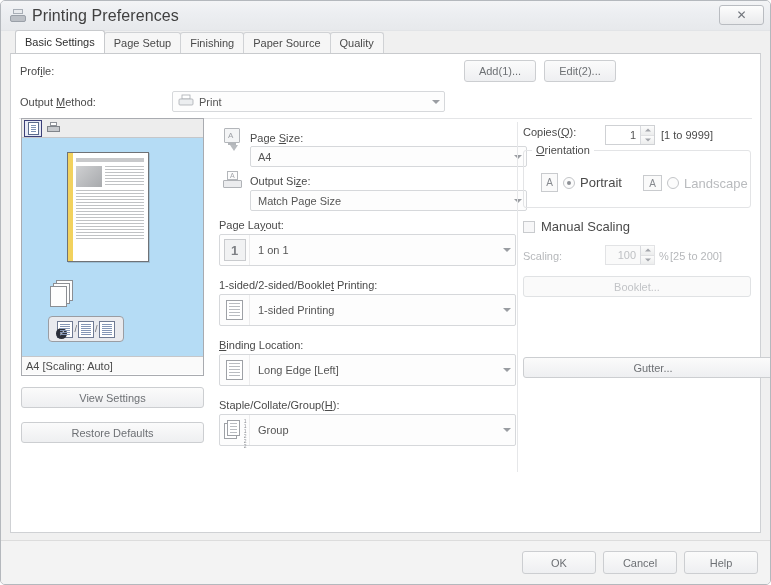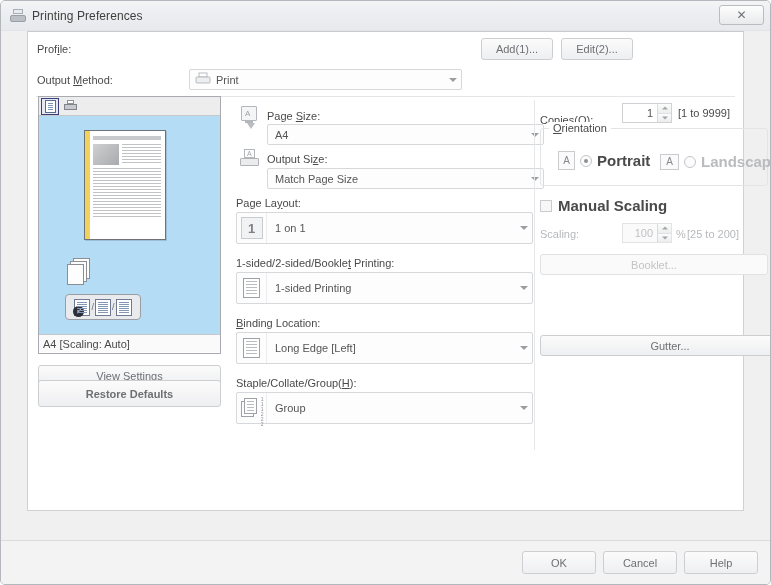--- a/index.html
+++ b/index.html
@@ -40,21 +40,21 @@
   }
   .title-icon .pbody {
     position: absolute; left: 0; bottom: 1px; width: 16px; height: 7px;
     background: #bcc0c6; border: 1px solid #9aa0a8; border-radius: 2px;
   }
   .title-icon .ptop {
     position: absolute; left: 3px; top: 0; width: 10px; height: 5px;
     background: #e9ebee; border: 1px solid #a8aeb6;
   }
   .title-text {
-    font-size: 12px; color: #404040;
+    font-size: 16px; color: #404040;
     letter-spacing: .1px;
     white-space: nowrap;
   }
   .close-btn {
     position: absolute; right: 6px; top: 4px;
     width: 45px; height: 20px;
     background: linear-gradient(to bottom, #fdfdfd, #e9eaec);
     border: 1px solid #b9bcc1;
     border-radius: 3px;
     display: flex; align-items: center; justify-content: center;
@@ -88,21 +88,21 @@
     color: #2f2f2f;
     height: 23px;
     border-color: #c8cacd;
     position: relative;
     z-index: 3;
   }
 
   
   .tabbody {
     position: relative;
-    margin: 0 26px;
+    margin: 0 9px;
     height: 480px;
     background: #ffffff;
     border: 1px solid #cfd1d4;
     border-top: 1px solid #c8cacd;
   }
 
   
   .toprow {
     position: absolute; left: 0; top: 0; right: 0; height: 55px;
   }
@@ -421,21 +421,21 @@
   .ori-ic.land { width: 19px; height: 16px; }
   .radio {
     width: 12px; height: 12px; border-radius: 50%;
     border: 1px solid #c3c5c8; background: #fcfcfc;
     margin-right: 5px; flex: none; position: relative;
   }
   .radio.on::after {
     content: ""; position: absolute; left: 3px; top: 3px;
     width: 4px; height: 4px; border-radius: 50%; background: #8d9095;
   }
-  .radio-label { font-size: 15px; color: #4a4a4a; white-space: nowrap; font-weight: bold; }
+  .radio-label { font-size: 13px; color: #4a4a4a; white-space: nowrap; }
   .radio-label.dim { color: #b9bbbe; }
 
   .checkbox-item { position: absolute; display: flex; align-items: center; }
   .cbox-sq {
     width: 12px; height: 12px;
     border: 1px solid #c9cbce; background: #f7f7f8;
     margin-right: 6px; flex: none;
   }
 
   .vdiv {
@@ -461,20 +461,27 @@
 
   <div class="titlebar">
     <div class="title-icon">
       <div class="ptop"></div>
         <div class="pbody"></div>
     </div>
     <div class="title-text">Printing Preferences</div>
     <div class="close-btn">✕</div>
   </div>
 
+  <div class="tabstrip">
+    <div class="tab active">Basic Settings</div>
+    <div class="tab">Page Setup</div>
+    <div class="tab">Finishing</div>
+    <div class="tab">Paper Source</div>
+    <div class="tab">Quality</div>
+  </div>
 
   <div class="tabbody">
 
     <div class="toprow">
       <div class="lbl" style="left:9px; top:11px;">Prof<span class="u">i</span>le:</div>
       <div class="btn" style="left:453px; top:6px; width:72px; height:22px;">
         <span>Add(1)...</span>
       </div>
       <div class="btn" style="left:533px; top:6px; width:72px; height:22px;">
         <span>Edit(2)...</span>
@@ -561,21 +568,21 @@
           <div class="mb-ic"></div>
         </div>
       </div>
 
       <div class="preview-status">A4 [Scaling: Auto]</div>
     </div>
 
     <div class="btn" style="left:10px; top:333px; width:183px; height:21px;">
       <span>View Settings</span>
     </div>
-    <div class="btn" style="left:10px; top:348px; width:183px; height:27px;font-weight:bold;">
+    <div class="btn" style="left:10px; top:368px; width:183px; height:21px;">
       <span>Restore Defaults</span>
     </div>
 
     <div class="ic-screen" style="left:212px; top:74px;">
       <div class="sc"></div>
         <div class="sa">A</div>
         <div class="st"></div>
         <div class="dn"></div>
     </div>
     <div class="lbl" style="left:239px; top:78px;">Page <span class="u">S</span>ize:</div>
@@ -630,21 +637,21 @@
             <div class="g2"></div>
           <div class="gn">1<br>1<br>1<br>2<br>2<br>2</div>
         </div>
       </div>
       <div class="cval">Group</div>
       <div class="arrow"></div>
     </div>
 
     <div class="vdiv" style="left:506px; top:68px; height:350px;"></div>
 
-    <div class="lbl" style="left:512px; top:82px;">Copies(<span class="u">Q</span>):</div>
+    <div class="lbl" style="left:512px; top:72px;">Copies(<span class="u">Q</span>):</div>
     <div class="spin" style="left:594px; top:71px; width:50px;">
       <div class="sval">1</div>
       <div class="sbtns">
           <span></span>
           <span></span>
         </div>
     </div>
     <div class="lbl" style="left:650px; top:75px;">[1 to 9999]</div>
 
     <div class="groupbox" style="left:512px; top:96px; width:228px; height:58px;">

